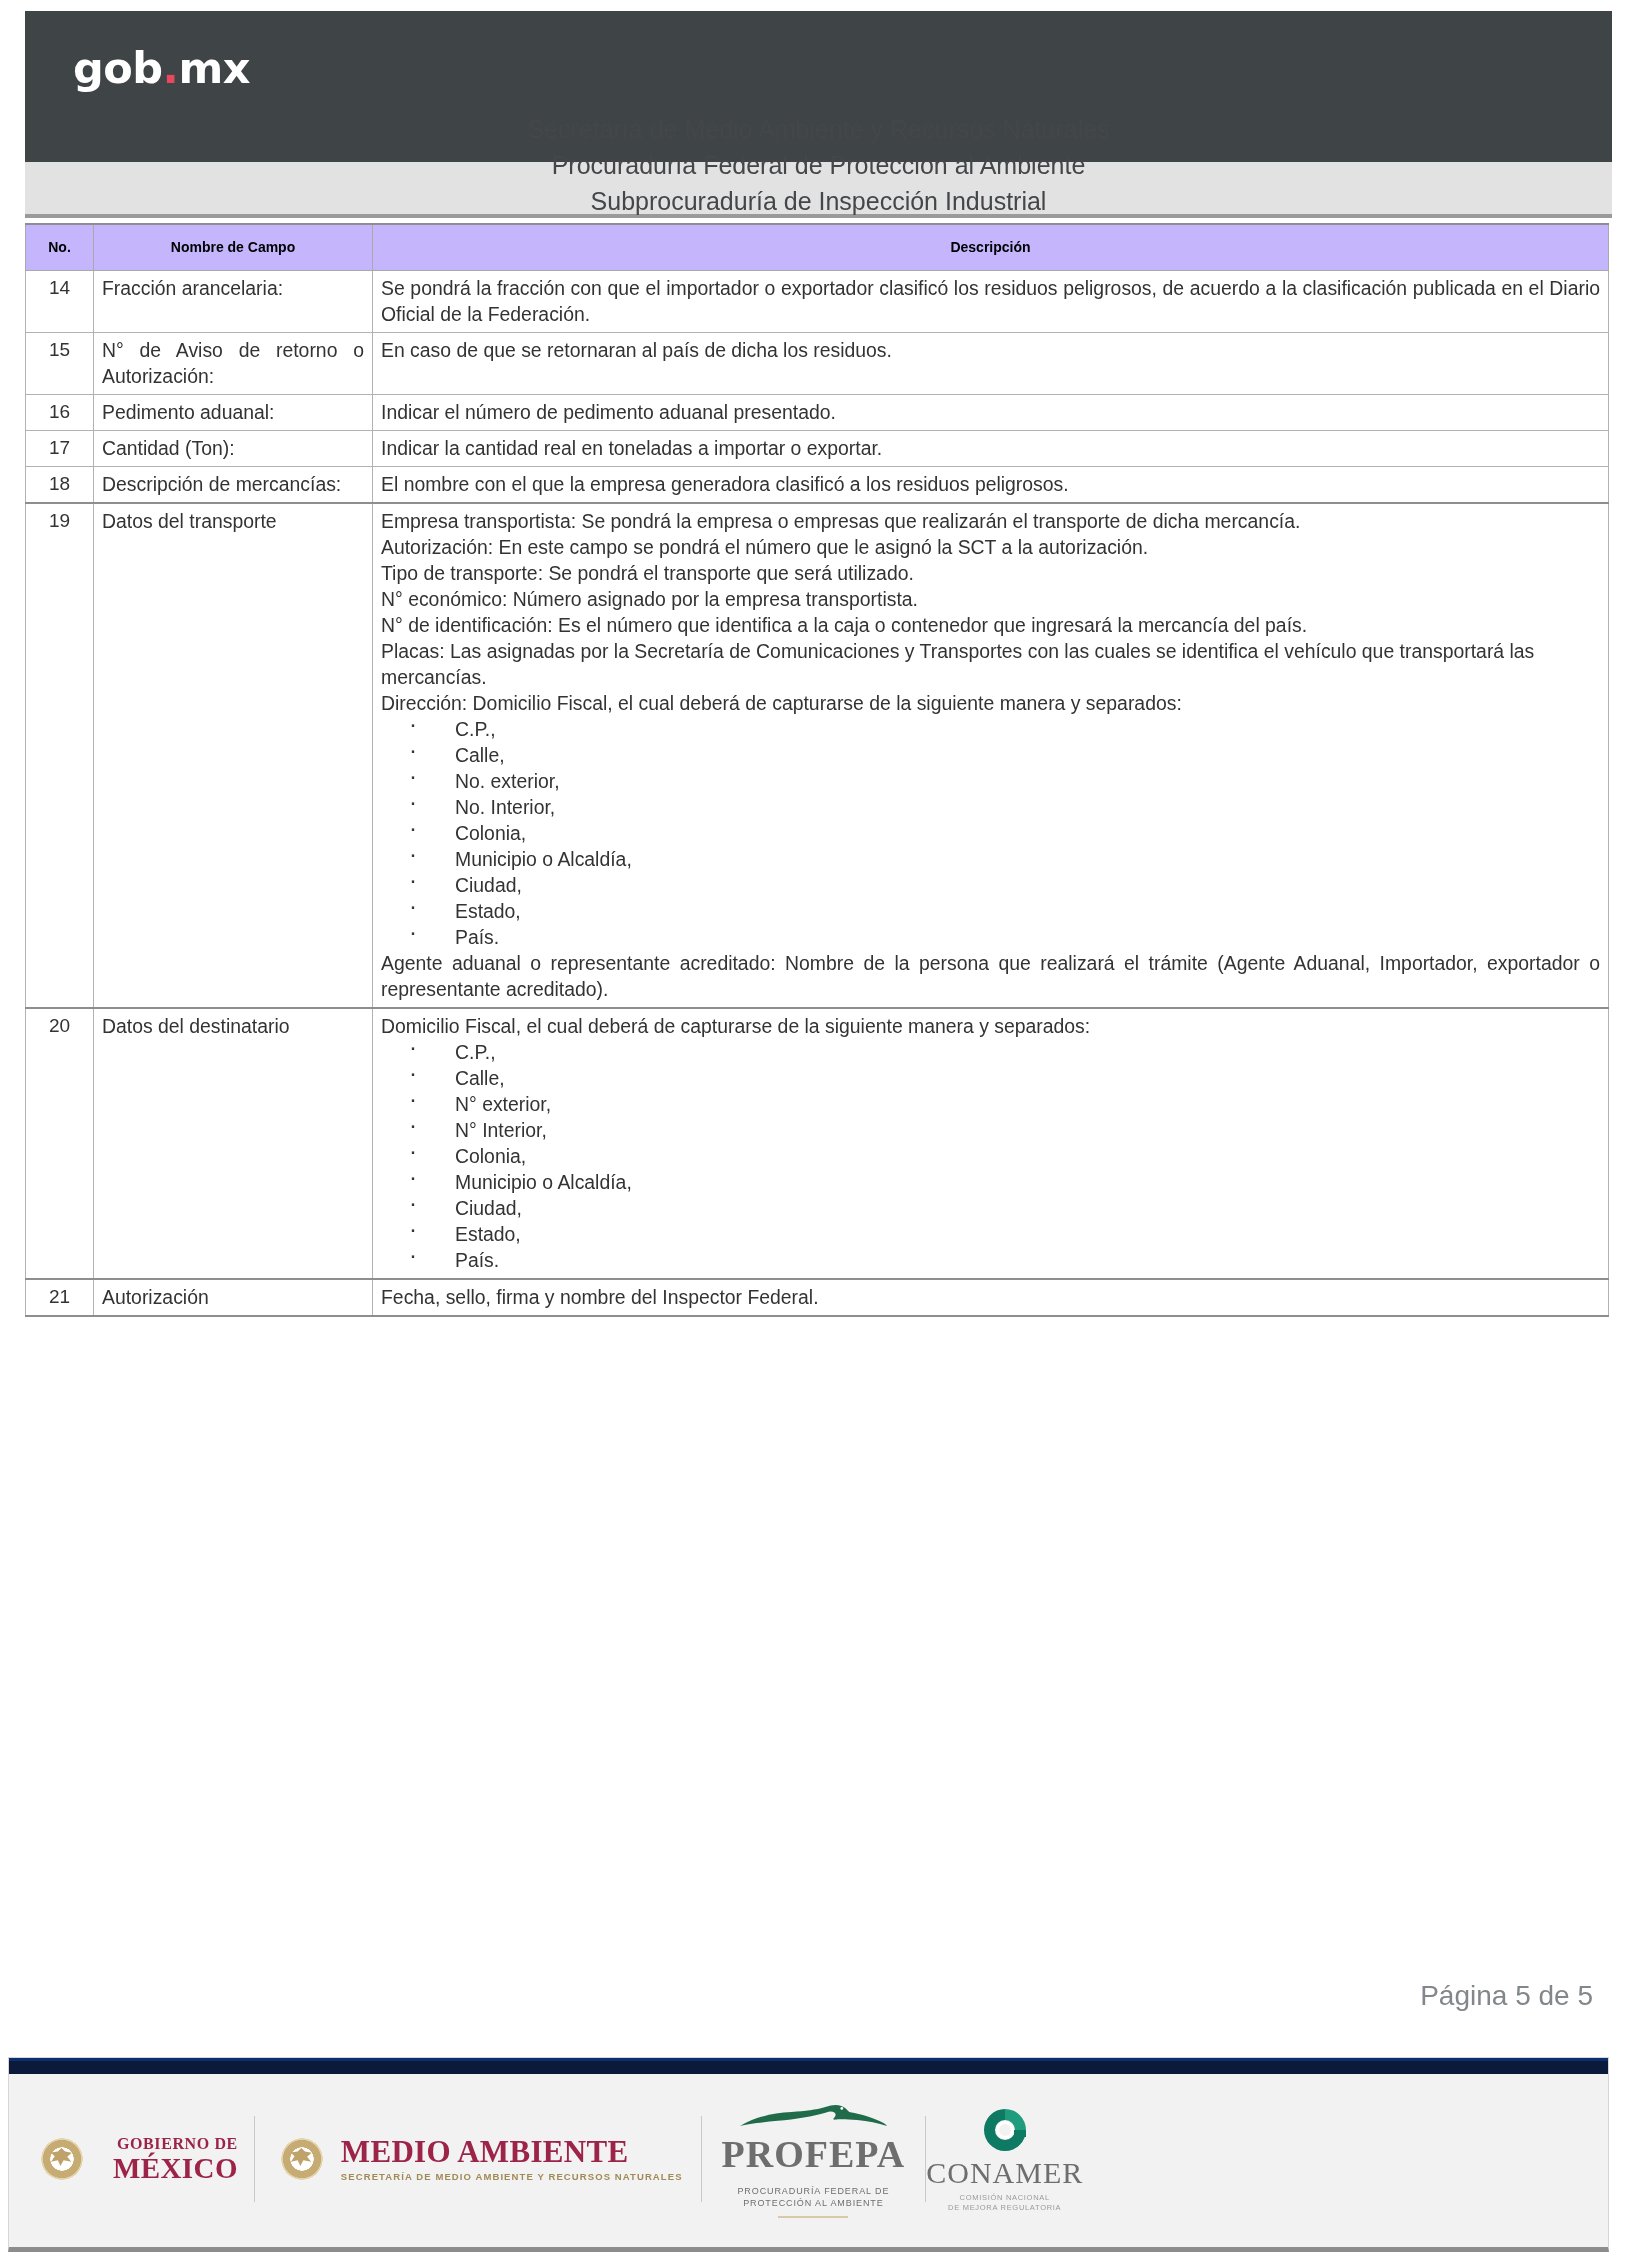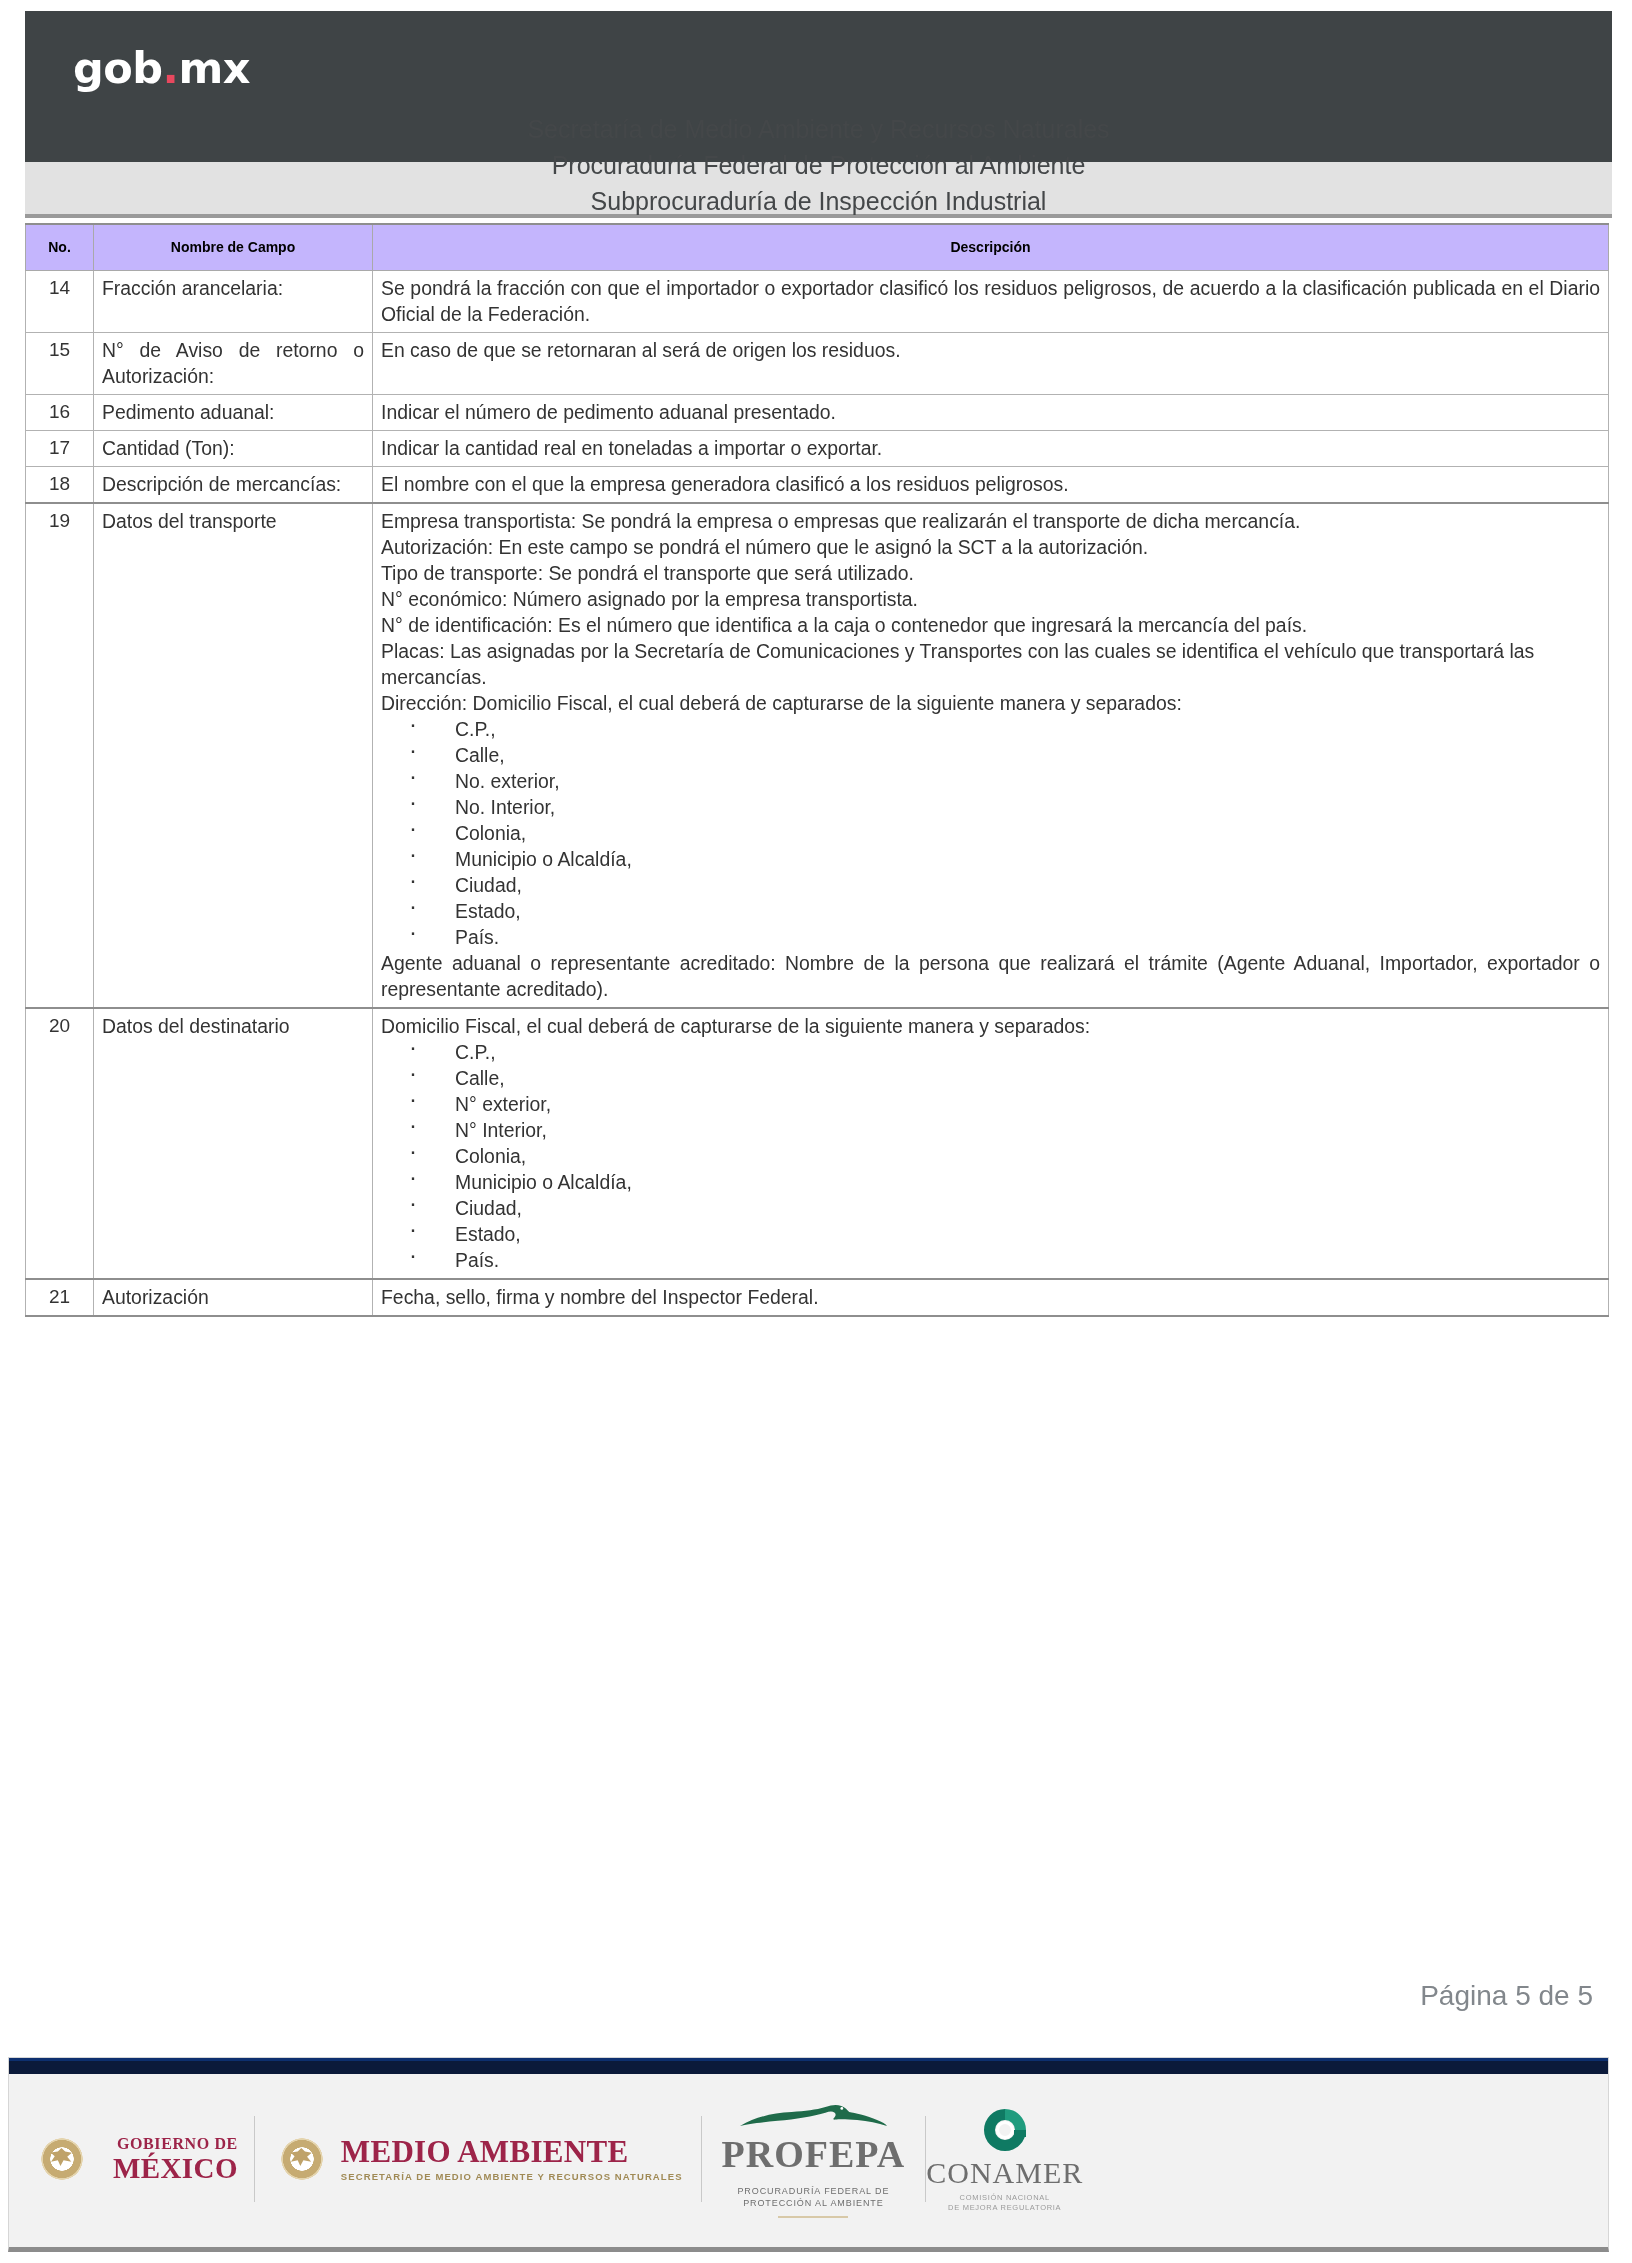--- a/index.html
+++ b/index.html
@@ -346,21 +346,21 @@
       <td class="c-name">Fracción arancelaria:</td>
       <td class="c-desc">
         <p class="justify">Se pondrá la fracción con que el importador o exportador clasificó los residuos peligrosos, de acuerdo a la clasificación publicada en el Diario Oficial de la Federación.</p>
       </td>
     </tr>
 
     <tr>
       <td class="c-no">15</td>
       <td class="c-name justify">N° de Aviso de retorno o Autorización:</td>
       <td class="c-desc">
-        <p>En caso de que se retornaran al será de origen los residuos.</p>
+        <p>En caso de que se retornaran al país de dicha los residuos.</p>
       </td>
     </tr>
 
     <tr>
       <td class="c-no">16</td>
       <td class="c-name">Pedimento aduanal:</td>
       <td class="c-desc">
         <p>Indicar el número de pedimento aduanal presentado.</p>
       </td>
     </tr>

